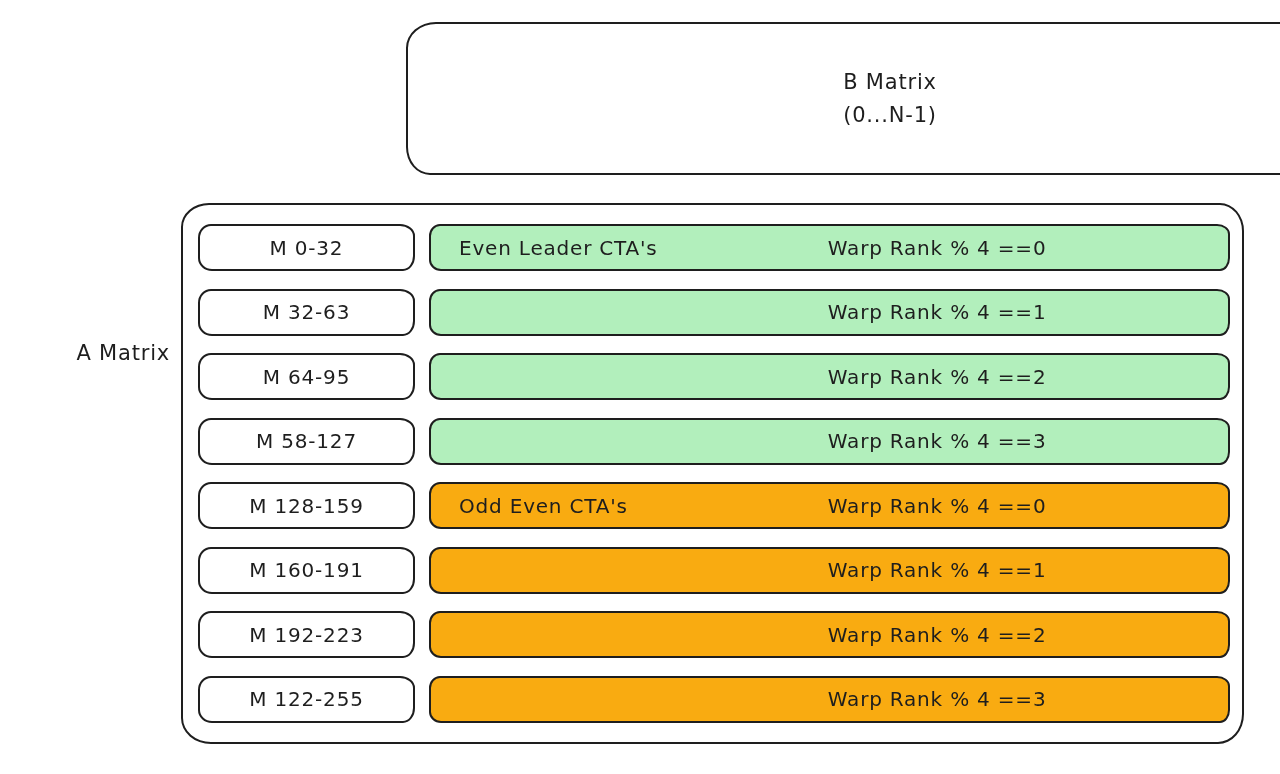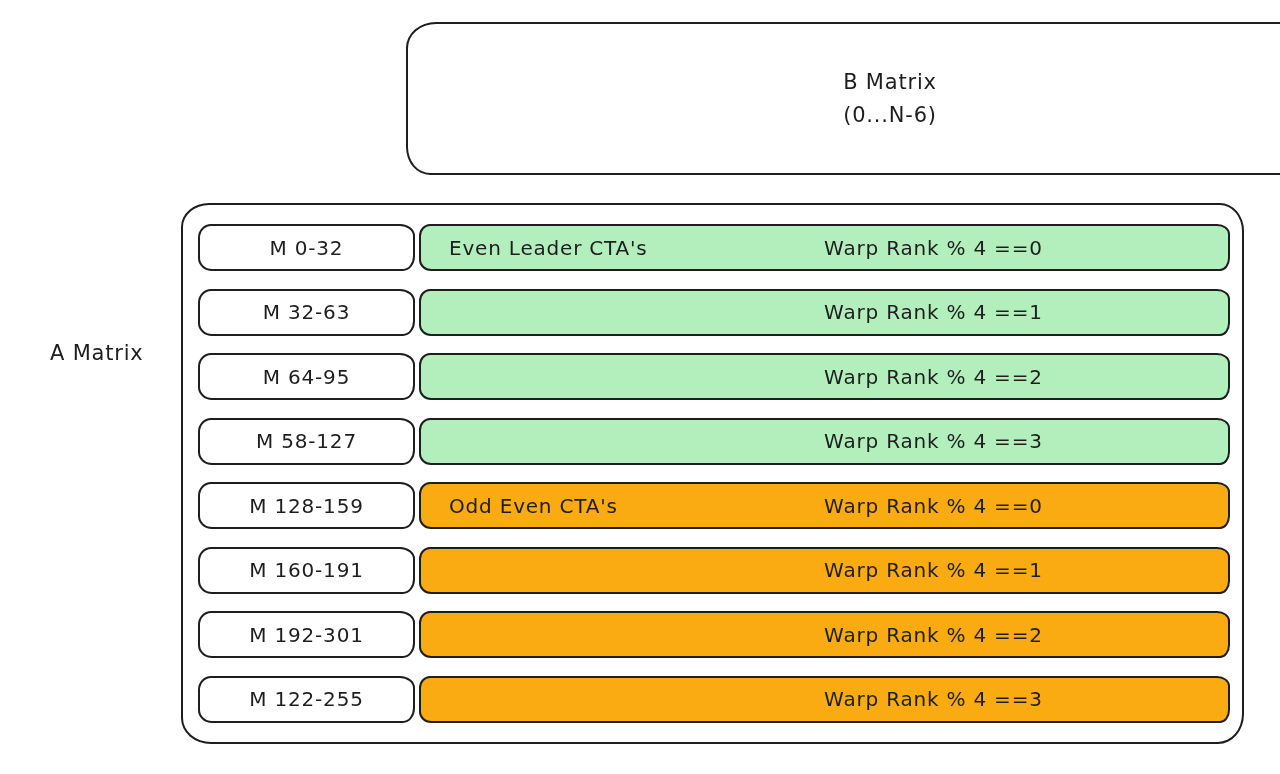--- a/index.html
+++ b/index.html
@@ -39,21 +39,21 @@
     font-size: 21px;
     line-height: 1.55;
     letter-spacing: 0.8px;
   }
   
   .a-label {
     position: absolute;
     left: 50px;
     top: 341px;
     width: 120px;
-    text-align: left;
+    text-align: right;
     font-size: 21px;
     letter-spacing: 0.8px;
   }
   
   .a-container {
     position: absolute;
     left: 181px;
     top: 203px;
     width: 1063px;
     height: 541px;
@@ -67,21 +67,21 @@
     padding: 19px 12px 19px 15px;
   }
   .row {
     display: flex;
     height: 47px;
     flex: 0 0 47px;
   }
   .m-box {
     width: 217px;
     flex: 0 0 217px;
-    margin-right: 4px;
+    margin-right: 14px;
     box-sizing: border-box;
     border: 2.2px solid var(--stroke);
     border-radius: 13px 15px 12px 14px / 14px 12px 15px 13px;
     background: #ffffff;
     display: flex;
     align-items: center;
     justify-content: center;
     font-size: 20px;
     letter-spacing: 0.8px;
   }
@@ -115,21 +115,21 @@
   }
 </style>
 </head>
 <body style="--green: #b2efbc; --orange: #f9ab11; --stroke: #1e1e1e;">
 
 <div class="canvas">
 
   <div class="b-matrix-box">
     <div class="b-matrix-text">
       <div>B Matrix</div>
-      <div>(0...N-6)</div>
+      <div>(0...N-1)</div>
     </div>
   </div>
 
   <div class="a-label">A Matrix</div>
 
   <div class="a-container" id="a-container">
     <div class="row">
       <div class="m-box">
         <span class="m-text">M 0-32</span>
       </div>
@@ -184,21 +184,21 @@
         <span class="m-text">M 160-191</span>
       </div>
       <div class="bar odd">
 
         <span class="warp-label">Warp Rank % 4 ==1</span>
       </div>
     </div>
 
     <div class="row">
       <div class="m-box">
-        <span class="m-text">M 192-301</span>
+        <span class="m-text">M 192-223</span>
       </div>
       <div class="bar odd">
 
         <span class="warp-label">Warp Rank % 4 ==2</span>
       </div>
     </div>
 
     <div class="row">
       <div class="m-box">
         <span class="m-text">M 122-255</span>

